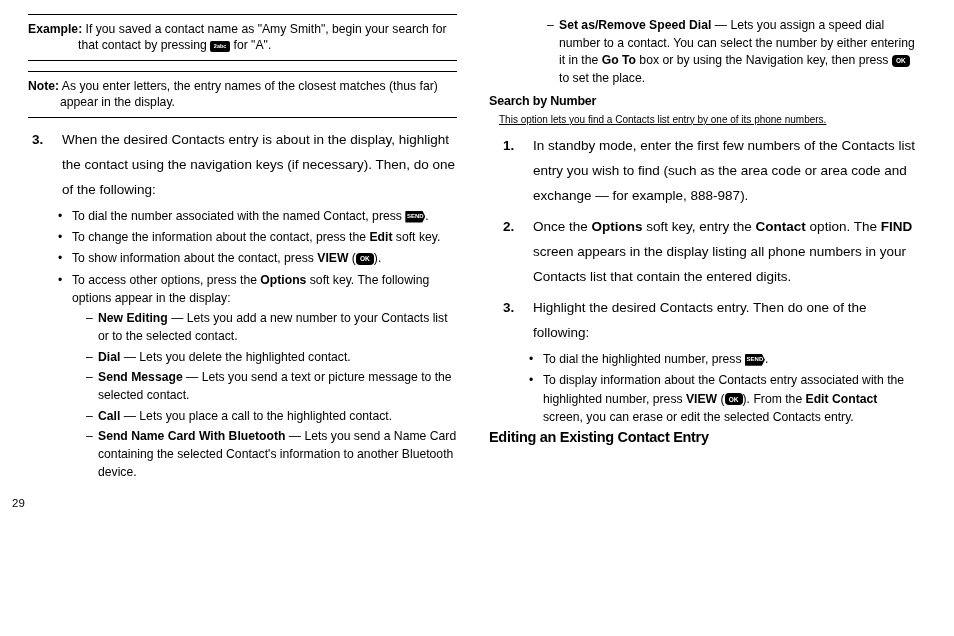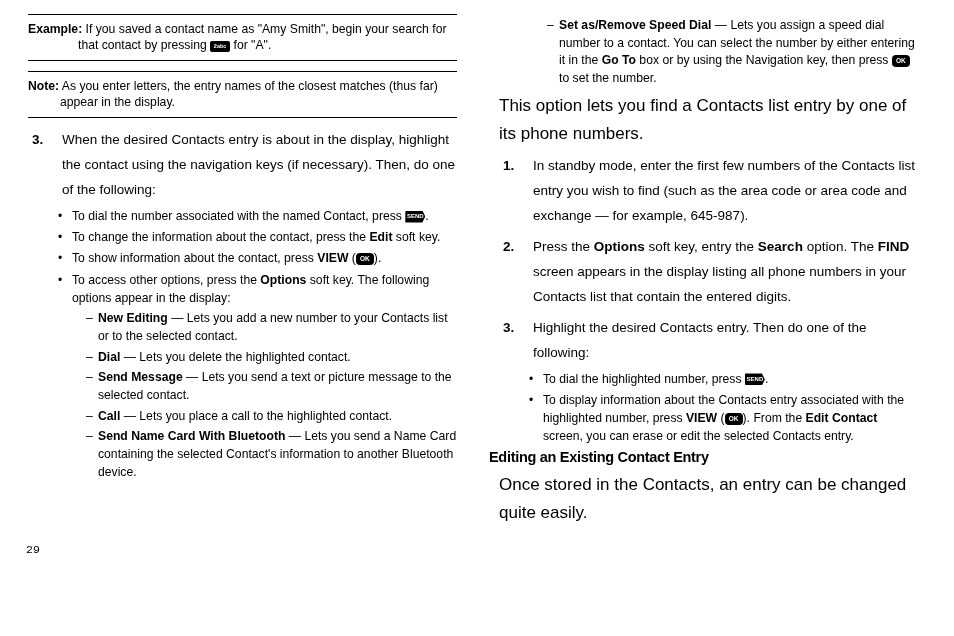--- a/index.html
+++ b/index.html
@@ -136,29 +136,29 @@
     letter-spacing: -0.2px;
   }
   .section-head {
     font-family: Arial, Helvetica, sans-serif;
     font-weight: 900;
     font-size: 14.5px;
     margin: 2px 0 6px 0;
     letter-spacing: -0.3px;
   }
   .body-para {
-    font-size: 17px;
+    font-size: 10px;
     line-height: 1.65;
     margin: 4px 0 6px 10px;
+    text-decoration: underline;
   }
   .page-num {
     font-size: 11.5px;
-    padding-left: 26px;
+    padding-left: 12px;
     padding-top: 2px;
-    font-family: Liberation Mono, monospace;
   }
 </style>
 </head>
 <body>
 
 <div class="page">
 
   <div class="column">
 
     <div class="rule"></div>
@@ -237,37 +237,38 @@
 
     </div>
   </div>
 
   <div class="column">
 
     <div class="dash-list" style="padding-left:58px">
       <div class="dash-row">
         <div class="dash-mark">–</div>
         <div class="dash-body">
-          <span class="bold">Set as/Remove Speed Dial</span><span> — Lets you assign a speed dial number to a contact. You can select the number by either entering it in the </span><span class="bold">Go To</span><span> box or by using the Navigation key, then press </span><span class="icon-ok">OK</span><span> to set the number.</span>
-        </div>
-      </div>
-    </div>
-
+          <span class="bold">Set as/Remove Speed Dial</span><span> — Lets you assign a speed dial number to a contact. You can select the number by either entering it in the </span><span class="bold">Go To</span><span> box or by using the Navigation key, then press </span><span class="icon-ok">OK</span><span> to set the place.</span>
+        </div>
+      </div>
+    </div>
+
+    <div class="subhead">Search by Number</div>
 
     <div class="body-para">This option lets you find a Contacts list entry by one of its phone numbers.</div>
 
     <div class="ol-step" style="margin-left:10px">
       <div class="ol-num">1.</div>
-      <div class="ol-body">In standby mode, enter the first few numbers of the Contacts list entry you wish to find (such as the area code or area code and exchange — for example, 645-987).</div>
+      <div class="ol-body">In standby mode, enter the first few numbers of the Contacts list entry you wish to find (such as the area code or area code and exchange — for example, 888-987).</div>
     </div>
 
     <div class="ol-step" style="margin-left:10px">
       <div class="ol-num">2.</div>
       <div class="ol-body">
-        <span>Press the </span><span class="bold">Options</span><span> soft key, entry the </span><span class="bold">Search</span><span> option. The </span><span class="bold">FIND</span><span> screen appears in the display listing all phone numbers in your Contacts list that contain the entered digits.</span>
+        <span>Once the </span><span class="bold">Options</span><span> soft key, entry the </span><span class="bold">Contact</span><span> option. The </span><span class="bold">FIND</span><span> screen appears in the display listing all phone numbers in your Contacts list that contain the entered digits.</span>
       </div>
     </div>
 
     <div class="ol-step" style="margin-left:10px">
       <div class="ol-num">3.</div>
       <div class="ol-body">Highlight the desired Contacts entry. Then do one of the following:</div>
     </div>
 
     <div class="bullets" style="padding-left:40px">
       <div class="bullet-row">
@@ -278,18 +279,17 @@
       </div>
       <div class="bullet-row">
         <div class="bullet-dot">•</div>
         <div class="bullet-body">
           <span>To display information about the Contacts entry associated with the highlighted number, press </span><span class="bold">VIEW</span><span> (</span><span class="icon-ok">OK</span><span>). From the </span><span class="bold">Edit Contact</span><span> screen, you can erase or edit the selected Contacts entry.</span>
         </div>
       </div>
     </div>
 
     <div class="section-head">Editing an Existing Contact Entry</div>
-    <div class="body-para">Once stored in the Contacts, an entry can be changed quite easily.</div>
 
   </div>
 </div>
 
 <div class="page-num">29</div>
 
 </body></html>

